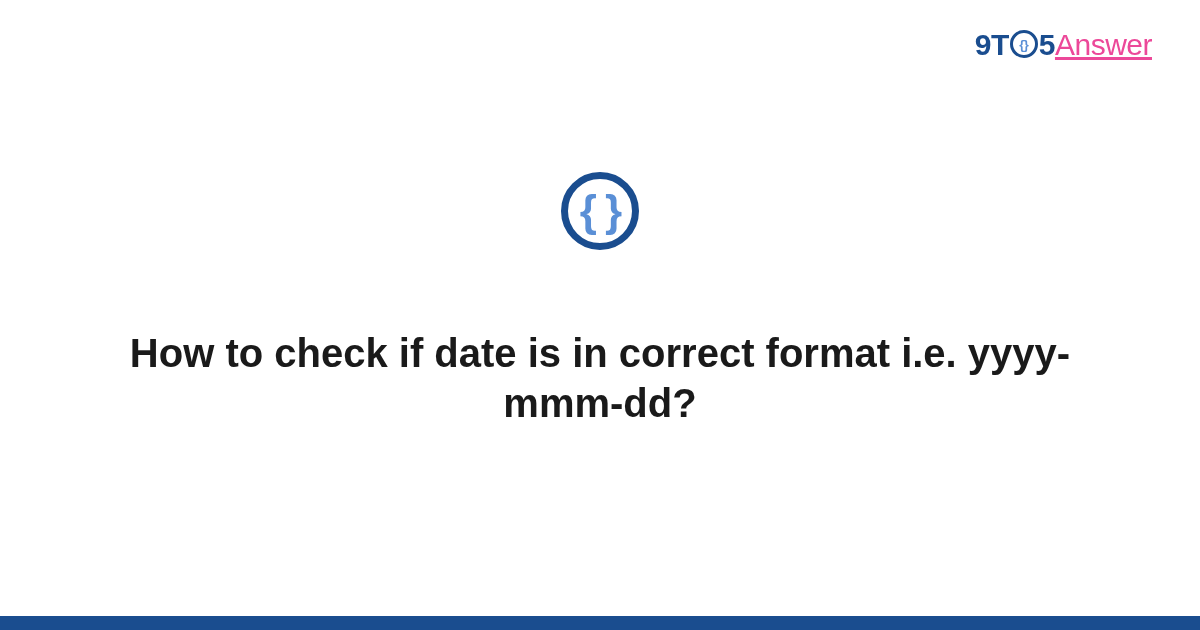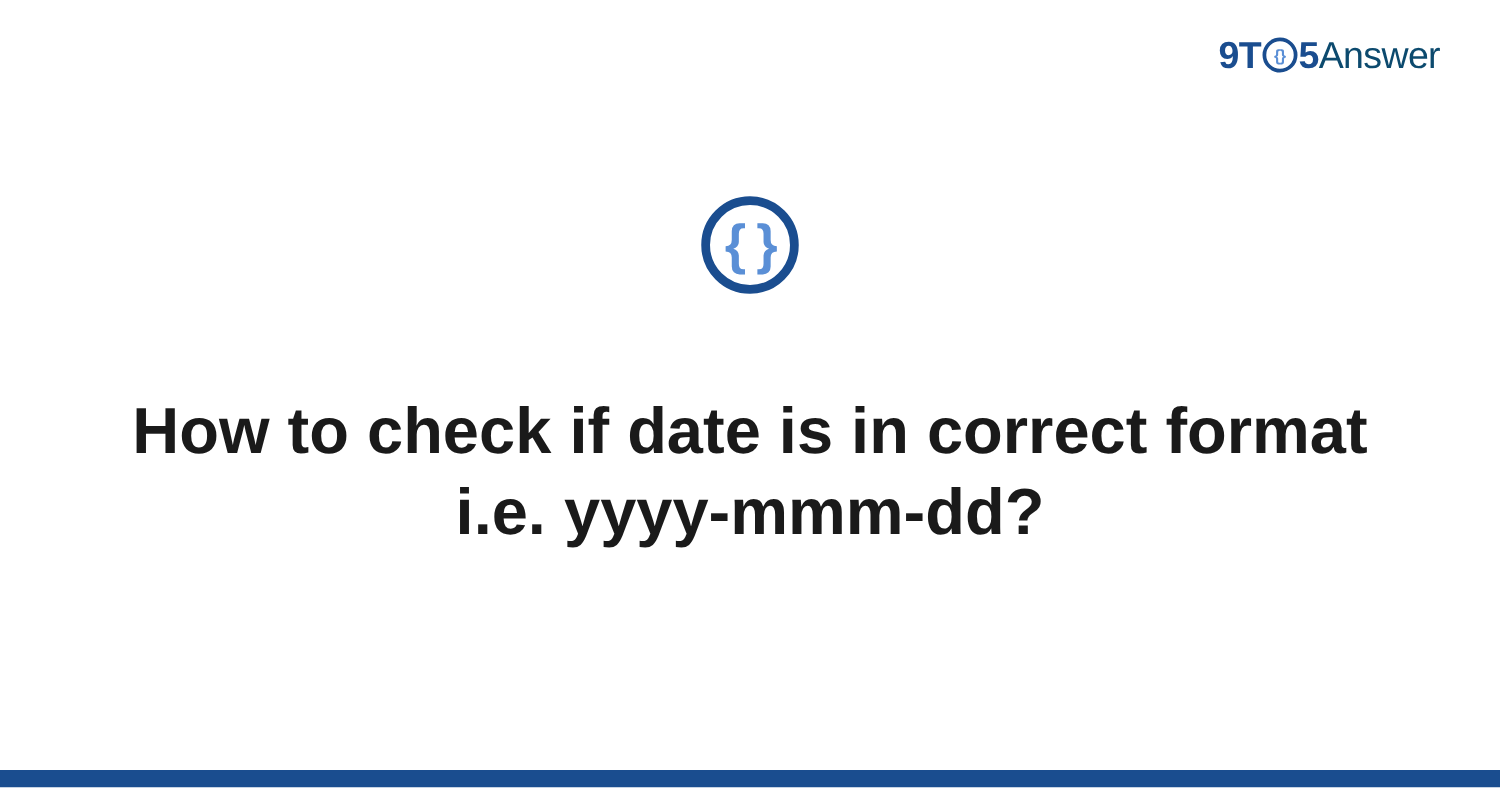--- a/index.html
+++ b/index.html
@@ -47,22 +47,23 @@
     .logo-o-inner {
       font-size: 13px;
       color: #5a8fd6;
       font-weight: 700;
       line-height: 1;
     }
     .logo-5 {
       color: #1a4d8f;
     }
     .logo-answer {
-      color: #0c4a6e;
+      color: #ec4899;
       font-weight: 500;
+      text-decoration: underline;
     }
     .content {
       position: absolute;
       top: 0;
       left: 0;
       right: 0;
       bottom: 0;
       display: flex;
       flex-direction: column;
       align-items: center;
@@ -84,21 +85,21 @@
     }
     .code-icon-braces {
       font-size: 44px;
       font-weight: 700;
       color: #5a8fd6;
       line-height: 1;
       letter-spacing: -2px;
       font-family: Arial, sans-serif;
     }
     .title {
-      font-size: 52px;
+      font-size: 40px;
       font-weight: 700;
       color: #1a1a1a;
       text-align: center;
       line-height: 1.25;
       max-width: 1000px;
       margin-top: 28px;
     }
     .footer-bar {
       position: absolute;
       bottom: 0;

